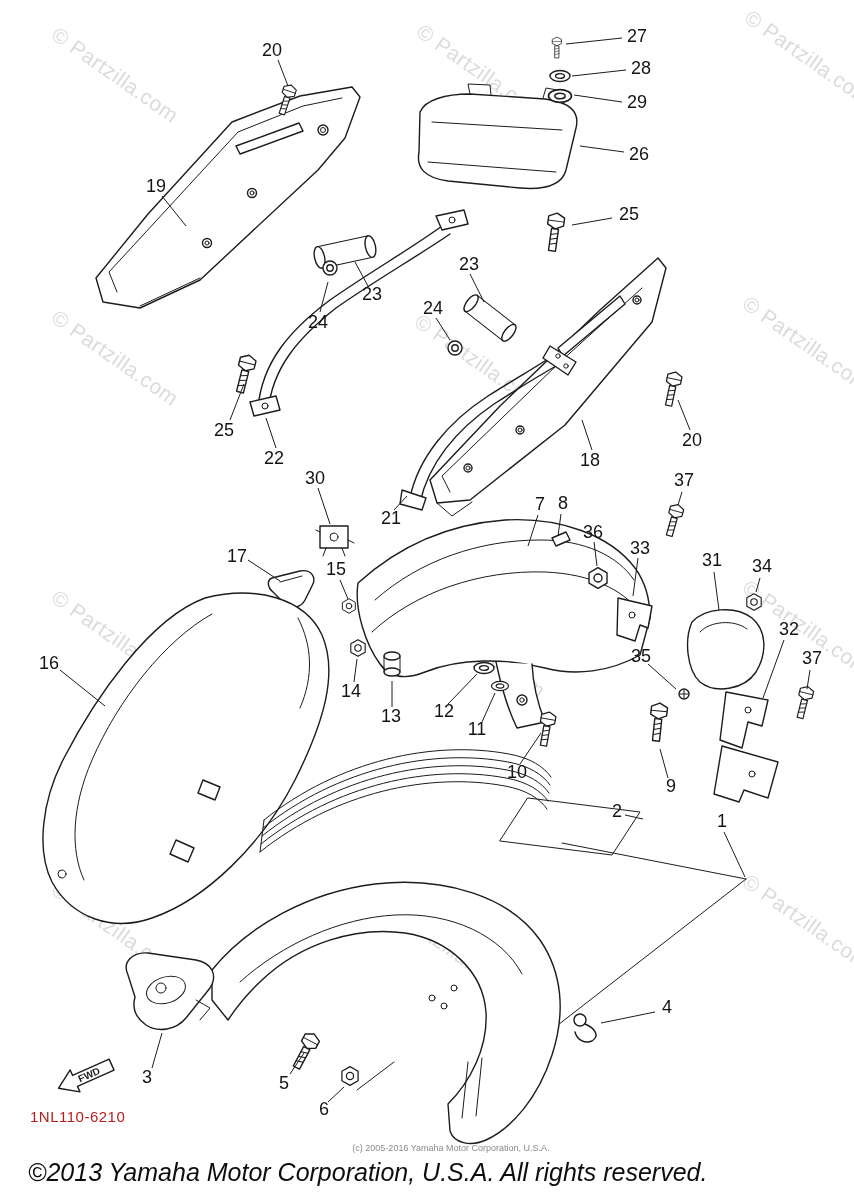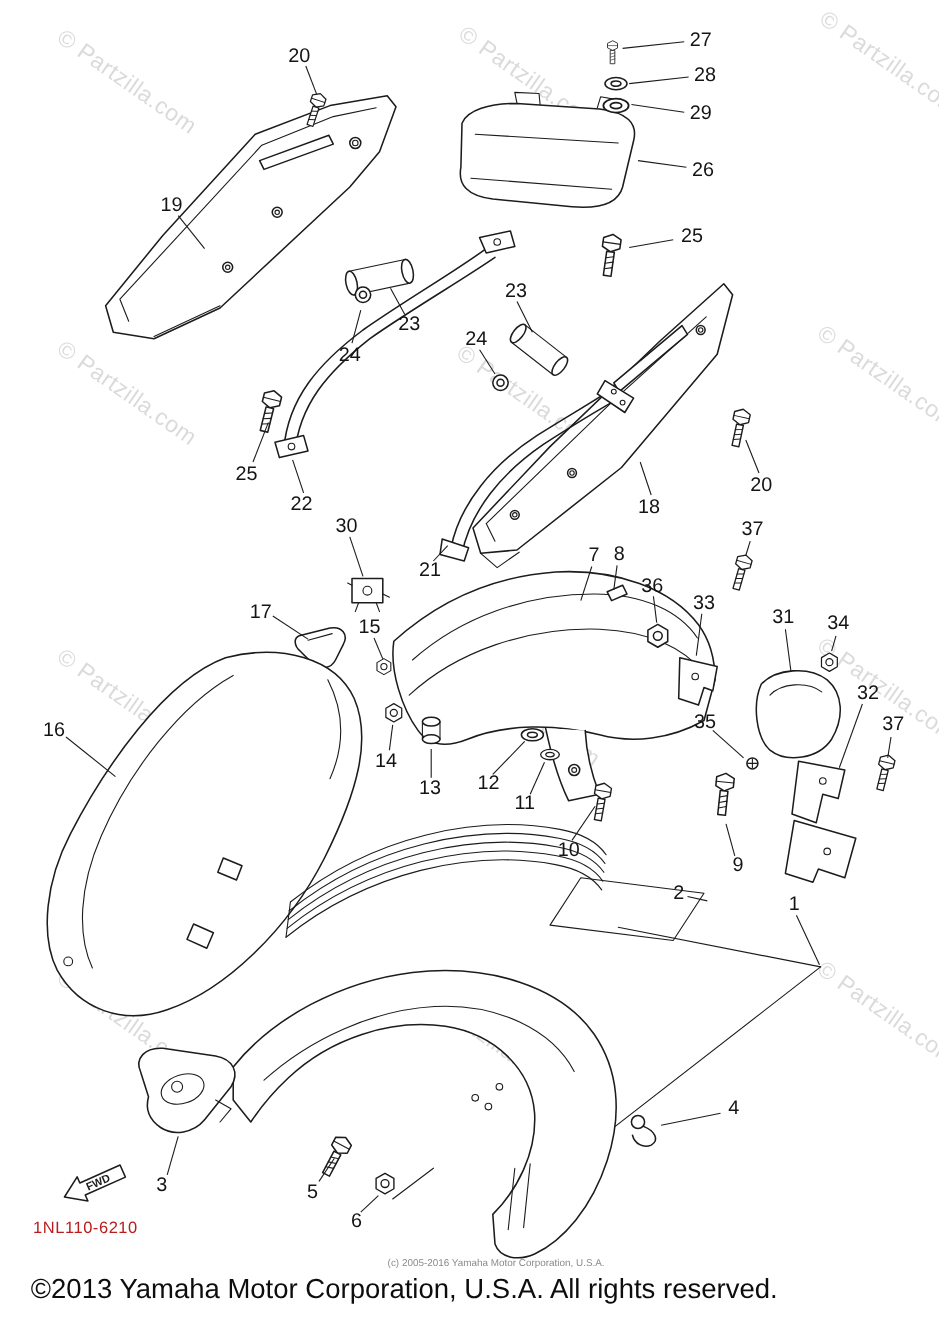--- a/index.html
+++ b/index.html
@@ -27,21 +27,21 @@
   .part-code {
     position:absolute; left:30px; top:1108px; z-index:3;
     font-size:15px; color:#b91c1c; letter-spacing:.5px;
   }
   .footer-small {
     position:absolute; top:1143px; left:0; width:100%; z-index:3;
     text-align:center; font-size:9px; color:#8a8a8a;margin-left:24px;
   }
   .footer-large {
     position:absolute; left:28px; top:1158px; z-index:3;
-    font-size:25px; color:#0d0d0d; white-space:nowrap;
+    font-size:25px; color:#0d0d0d; white-space:nowrap;font-style:italic;
   }
 </style>
 </head>
 <body>
 
 <div class="canvas">
 
   <div id="watermark-layer">
       <div class="watermark" style="left: 115px; top: 75px;">© Partzilla.com</div>
       <div class="watermark" style="left: 480px; top: 72px;">© Partzilla.com</div>

